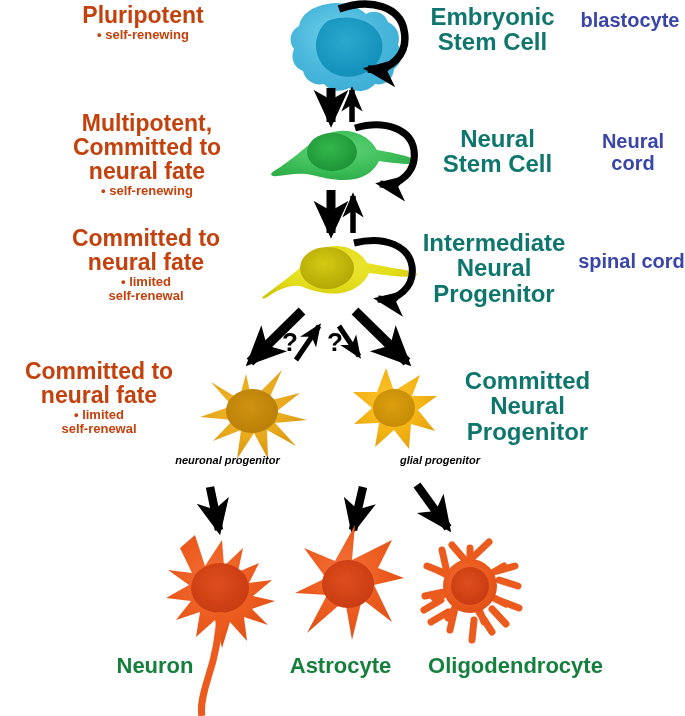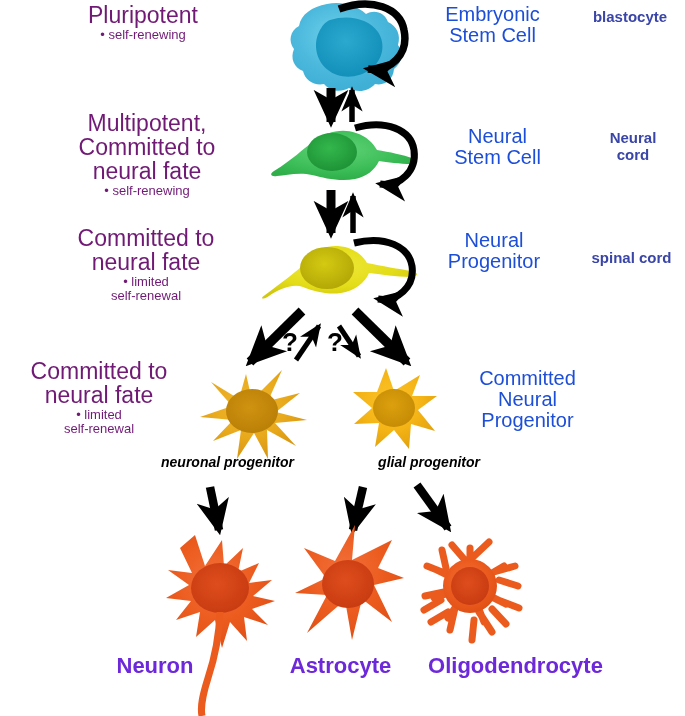--- a/index.html
+++ b/index.html
@@ -3,26 +3,26 @@
 <meta charset="utf-8">
 <style>
   html,body{margin:0;padding:0;}
   body{
     width:685px;height:716px;background:#ffffff;position:relative;
     font-family:"Liberation Sans","DejaVu Sans",sans-serif;
     overflow:hidden;
   }
   #stage{position:absolute;inset:0;}
   .lbl{position:absolute;text-align:center;line-height:1.04;}
-  .stage-label{color:#701a75;font-weight:normal;font-size:23px;}
+  .stage-label{color:#c2410c;font-weight:bold;font-size:23px;}
   .stage-label .sub{font-size:13px;display:block;line-height:1.12;}
-  .cell-name{color:#1d4ed8;font-weight:normal;font-size:20px;line-height:1.06;}
-  .tissue{color:#3A45A8;font-weight:bold;font-size:15px;line-height:1.12;}
-  .prog-italic{color:#000000;font-weight:bold;font-style:italic;font-size:14px;}
-  .bottom-name{color:#6d28d9;font-weight:bold;font-size:22px;}
+  .cell-name{color:#0f766e;font-weight:bold;font-size:24px;line-height:1.06;}
+  .tissue{color:#3A45A8;font-weight:bold;font-size:20px;line-height:1.12;}
+  .prog-italic{color:#000000;font-weight:bold;font-style:italic;font-size:11px;}
+  .bottom-name{color:#15803d;font-weight:bold;font-size:22px;}
   svg.art{position:absolute;left:0;top:0;width:685px;height:716px;
           pointer-events:none;}
 </style>
 </head>
 <body>
 
 <div id="stage">
 
   <svg class="art" viewBox="0 0 685 716">
     <defs>
@@ -250,20 +250,21 @@
     <div>Embryonic</div>
     <div>Stem Cell</div>
   </div>
 
   <div class="lbl cell-name" style="left:415px;top:126px;width:165px;">
     <div>Neural</div>
     <div>Stem Cell</div>
   </div>
 
   <div class="lbl cell-name" style="left:405px;top:230px;width:178px;">
+    <div>Intermediate</div>
     <div>Neural</div>
     <div>Progenitor</div>
   </div>
 
   <div class="lbl cell-name" style="left:440px;top:368px;width:175px;">
     <div>Committed</div>
     <div>Neural</div>
     <div>Progenitor</div>
   </div>
 

